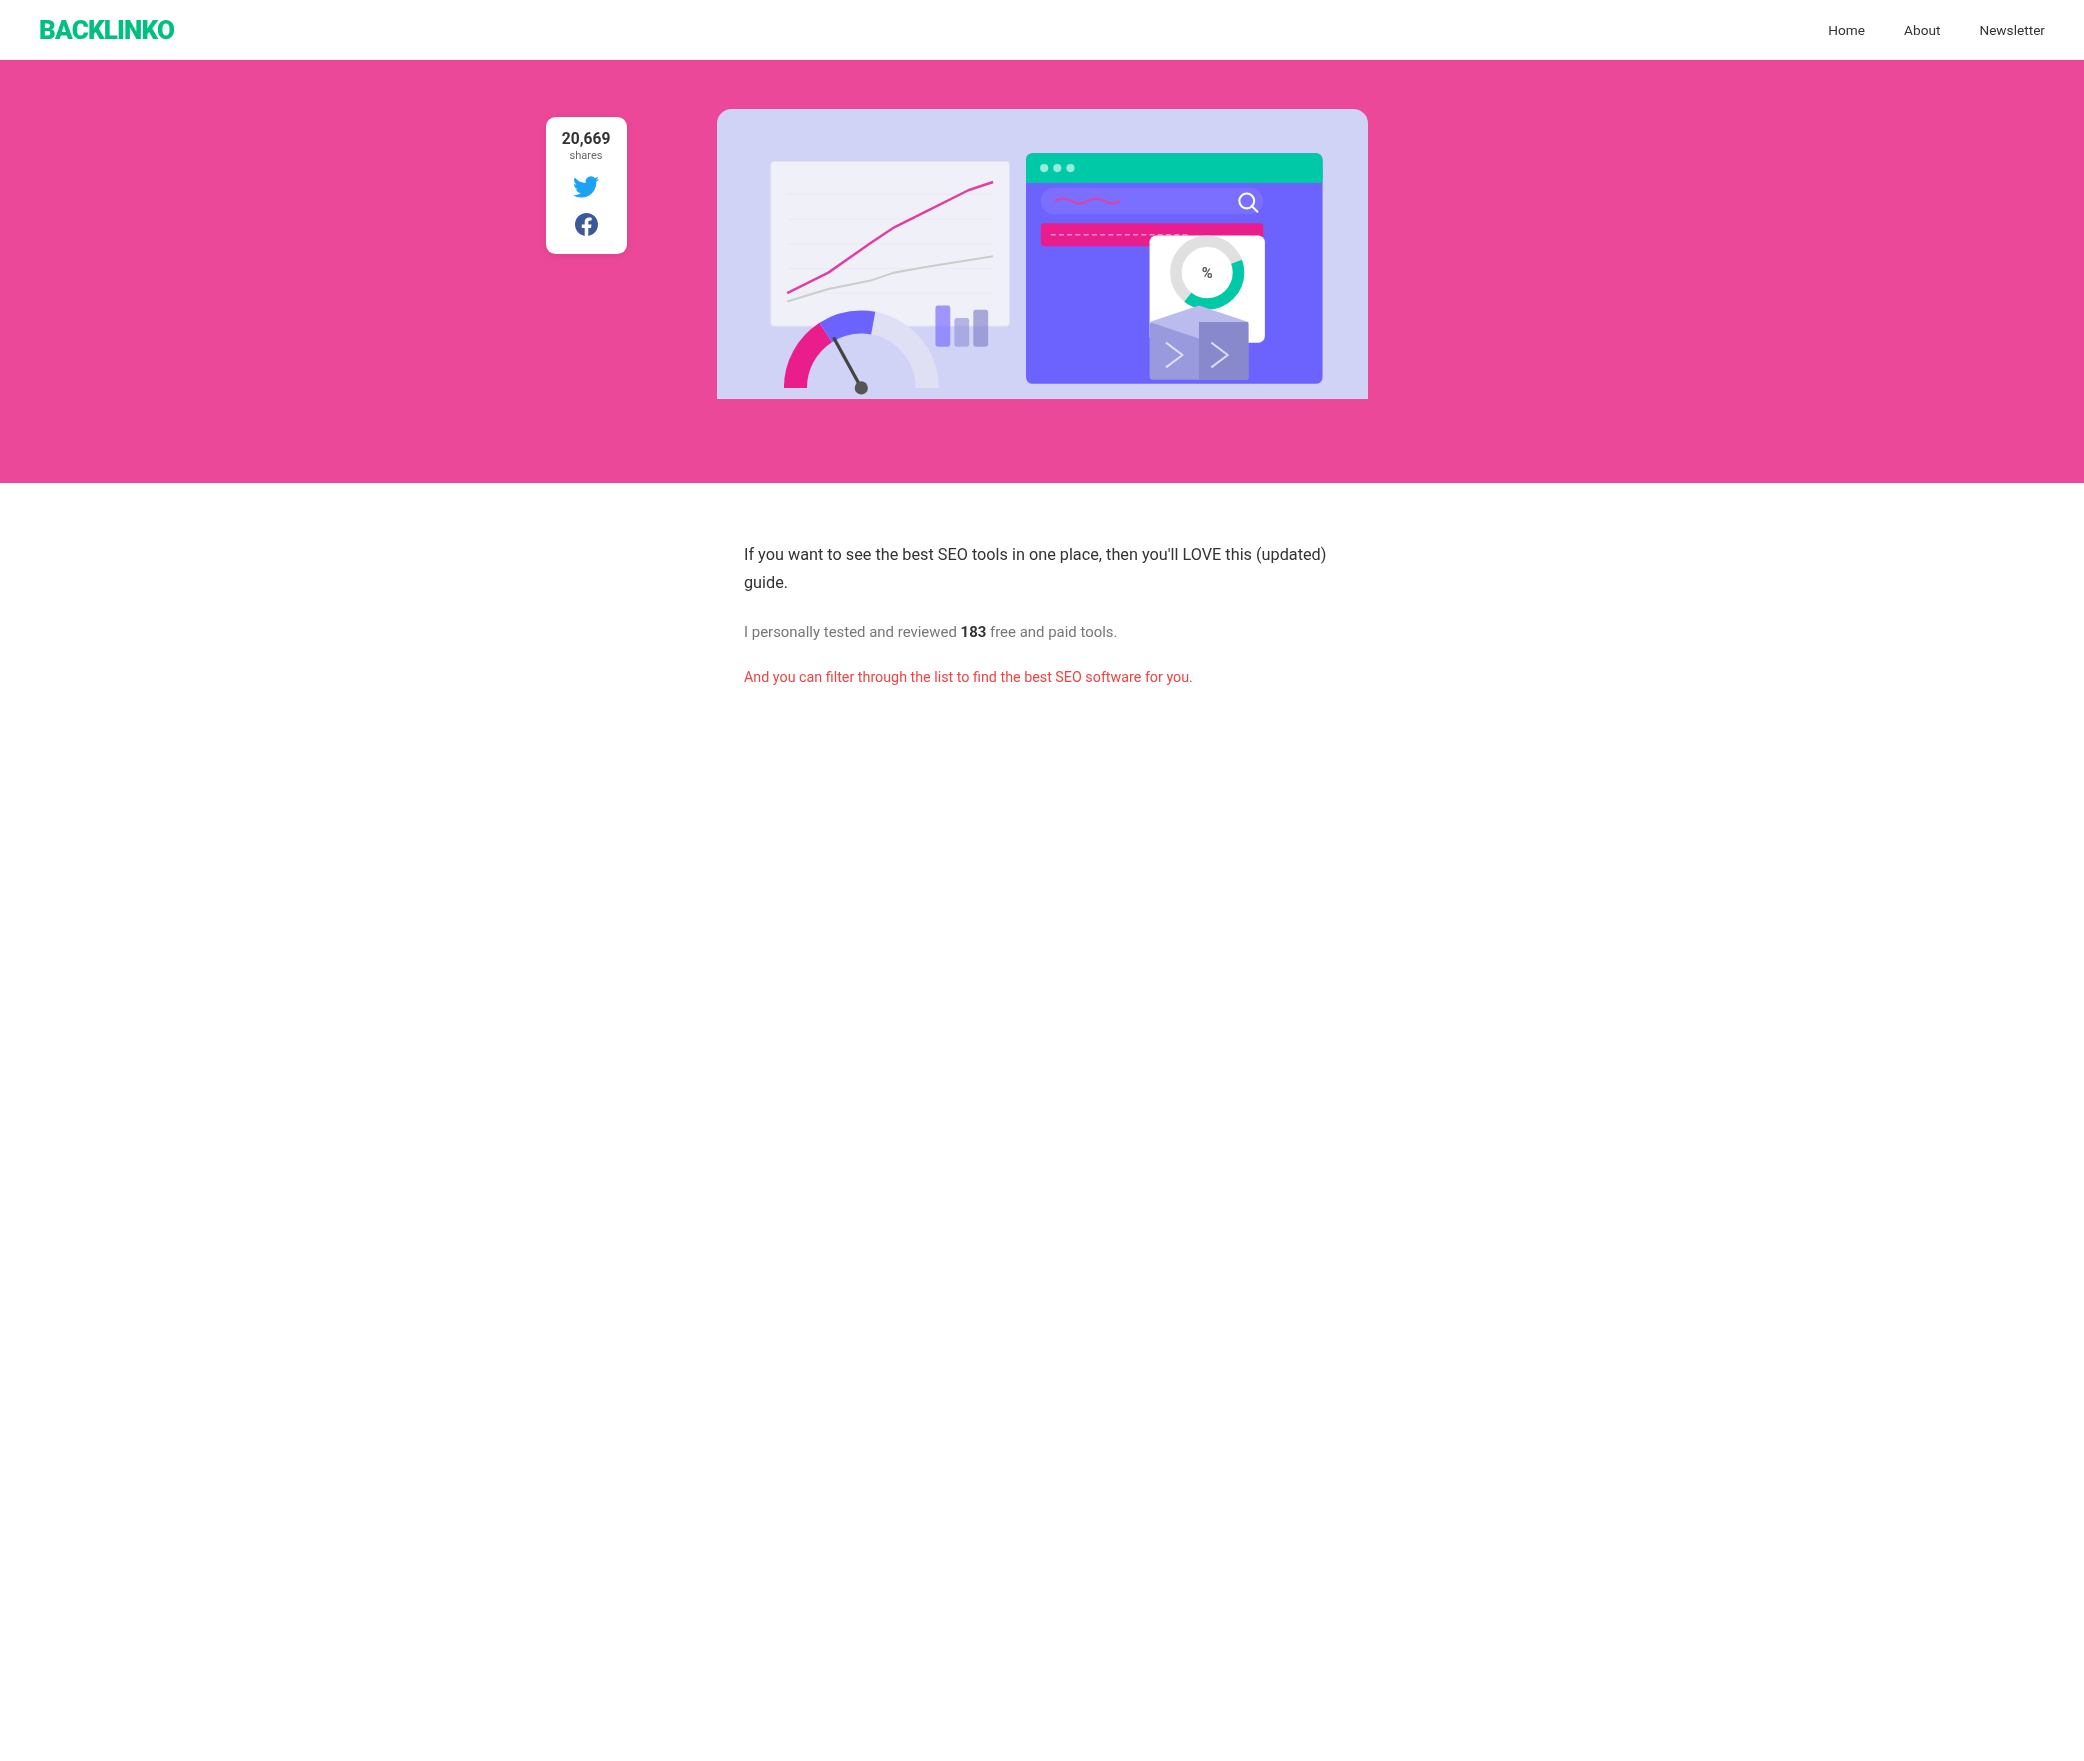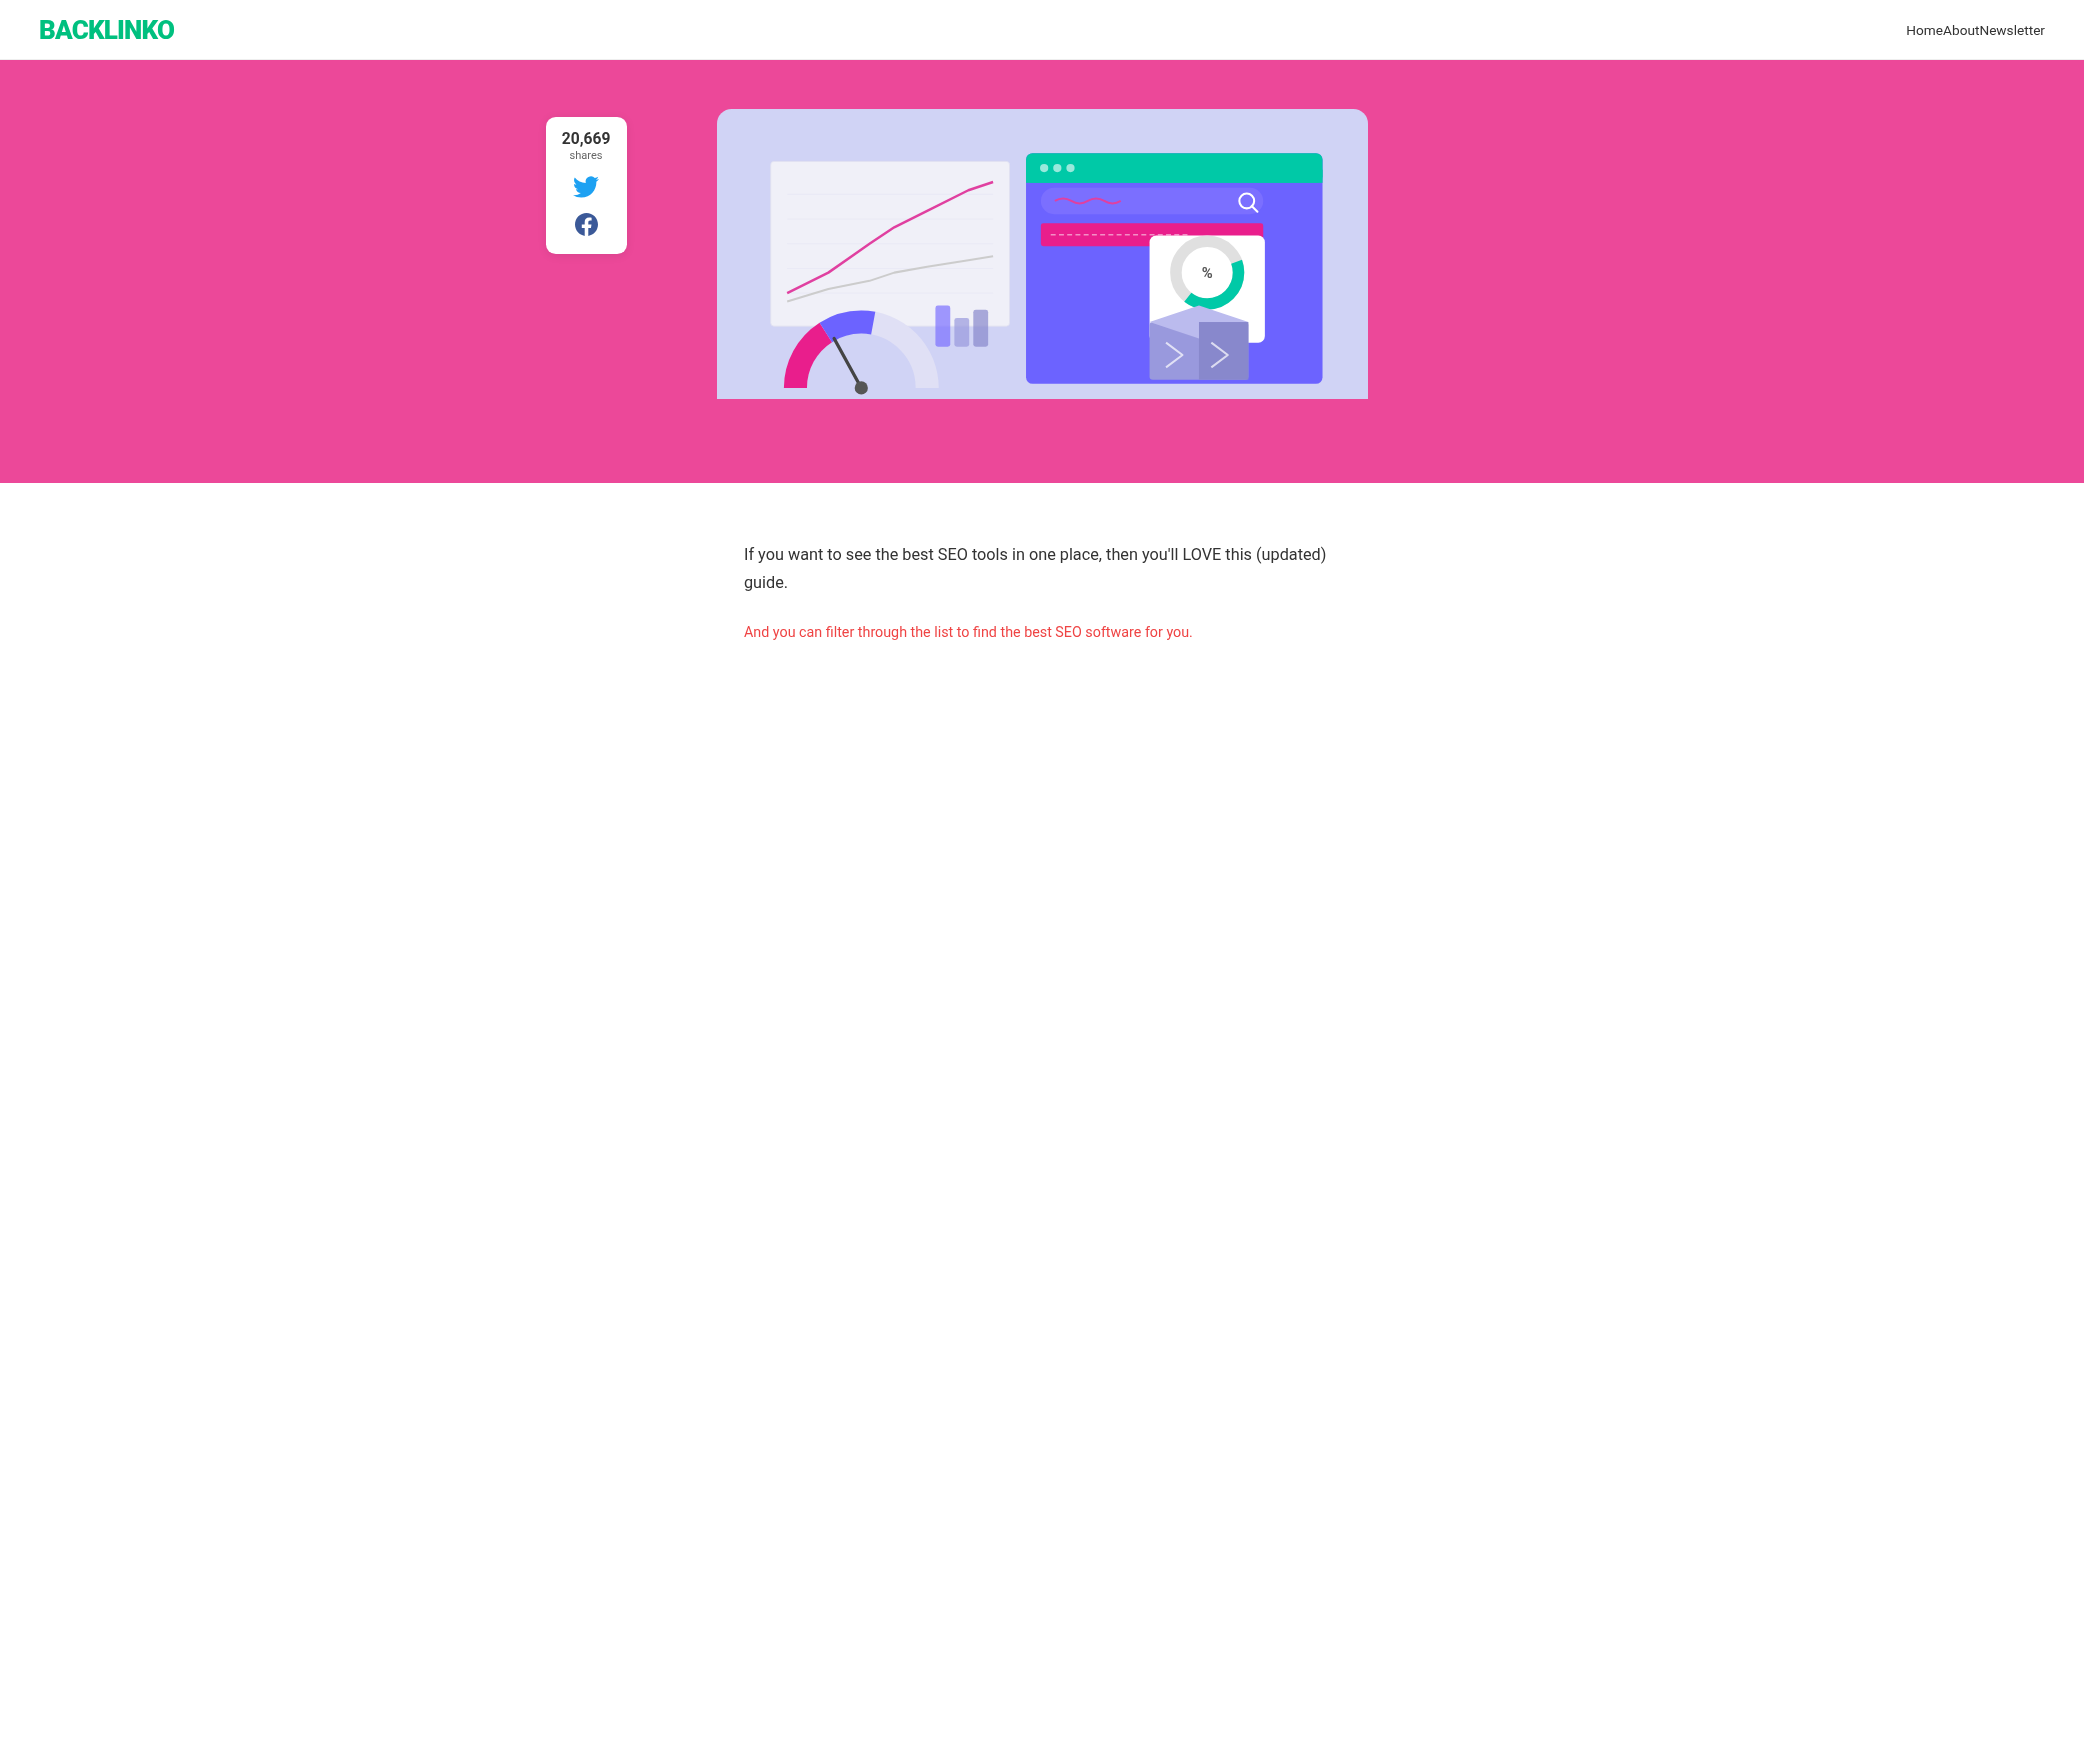--- a/index.html
+++ b/index.html
@@ -30,20 +30,21 @@
       color: #00c07f;
       letter-spacing: -0.8px;
     }
 
     .nav-logo span {
       color: #00c07f;
     }
 
     .nav-links {
       display: flex;
+      gap: 39px;
       list-style: none;
       text-align: center;
     }
 
     .nav-links a {
       text-decoration: none;
       color: #333;
       font-size: 1.05rem;
       font-weight: 400;
     }
@@ -301,17 +302,20 @@
       </div>
     </div>
 
   </div>
 </section>
 
 <main class="main-content">
   <p class="intro-text">
     <span>If you want to see the best SEO tools in one place, then you'll LOVE this (updated) guide.</span>
   </p>
+  <p class="intro-text-secondary">
+    <span>I personally tested and reviewed </span><strong>183</strong><span> free and paid tools.</span>
+  </p>
   <p class="intro-text-tertiary">
     <span>And you can filter through the list to find the best SEO software for you.</span>
   </p>
 </main>
 
 
 </body></html>

